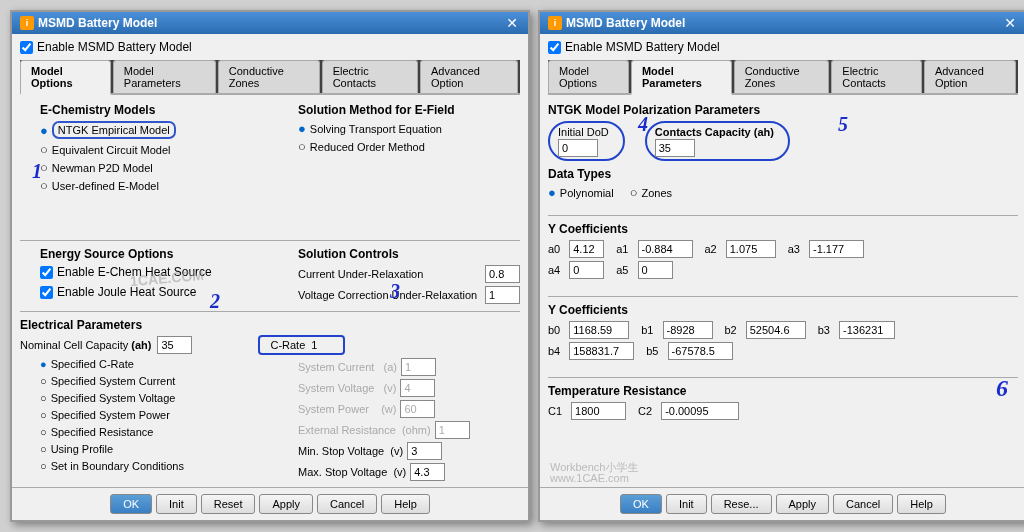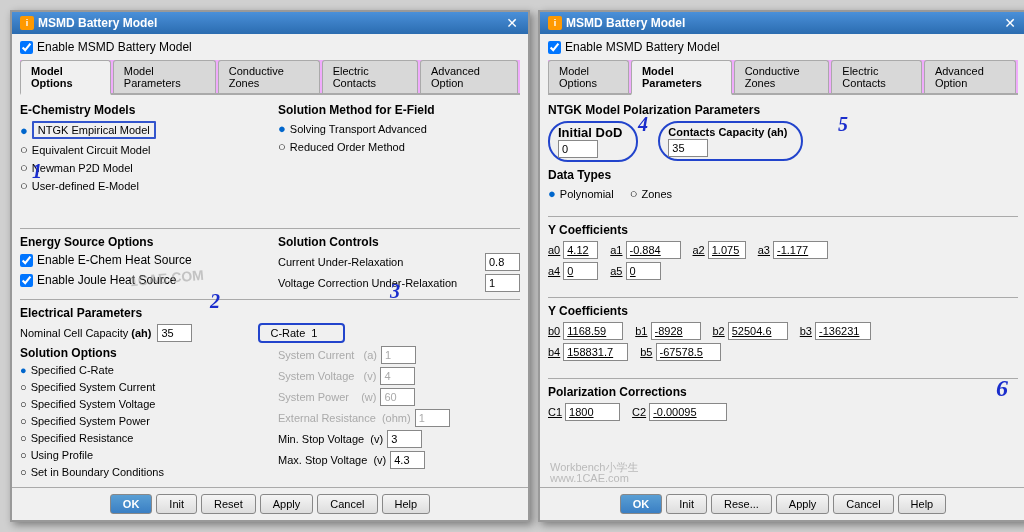--- a/index.html
+++ b/index.html
@@ -86,21 +86,21 @@
       align-items: center;
       gap: 4px;
       margin-bottom: 6px;
       font-size: 12px;
     }
 
     .tab-bar {
       display: flex;
       border-bottom: 2px solid #aaa;
       margin-bottom: 8px;
-      background: #f0abfc;
+      background: #404040;
     }
 
     .tab {
       padding: 4px 10px;
       border: 1px solid #aaa;
       border-bottom: none;
       background: #d8d8d8;
       cursor: pointer;
       font-size: 11px;
       margin-right: 2px;
@@ -125,20 +125,21 @@
       color: #000;
     }
 
     .two-col {
       display: flex;
       gap: 16px;
     }
 
     .col {
       flex: 1;
+      margin-left: 20px;
     }
 
     .radio-item {
       display: flex;
       align-items: center;
       gap: 4px;
       margin-bottom: 3px;
       font-size: 11px;
     }
 
@@ -179,41 +180,40 @@
       background: linear-gradient(to bottom, #f5f5f5, #ddd);
       cursor: pointer;
       font-size: 11px;
       border-radius: 3px;
       min-width: 40px;
     }
 
     .btn-ok {
       background: linear-gradient(to bottom, #5a9fd4, #3a7fc4);
       color: white;
-      font-weight: bold;
+      font-weight: normal;
     }
 
     .solution-opts {
       display: flex;
       flex-direction: column;
       gap: 2px;
     }
 
     .coeff-row {
       display: flex;
       gap: 12px;
       margin-bottom: 3px;
       font-size: 11px;
     }
 
     .coeff-item {
       display: flex;
       align-items: center;
-      gap: 3px;
-      text-decoration: underline;
+      gap: 9px;
     }
 
     .main-wrapper {
       display: flex;
       gap: 8px;
       position: relative;
     }
   </style>
 </head>
 <body>
@@ -242,42 +242,42 @@
         <div class="tab">Electric Contacts</div>
         <div class="tab">Advanced Option</div>
       </div>
 
       <div class="two-col" style="flex:1; overflow:hidden;">
         <div class="col">
           <div class="section-title">E-Chemistry Models</div>
           <div style="position:relative; display:inline-block;">
             <div class="radio-item">
               <span style="color:#0066cc; font-size:13px;">●</span>
-              <span style="border:2px solid #3355cc; border-radius:1px; padding:1px 4px; font-size:11px;">NTGK Empirical Model</span>
+              <span style="border:2px solid #3355cc; border-radius:7px; padding:1px 4px; font-size:11px;">NTGK Empirical Model</span>
             </div>
           </div>
           <div class="radio-item">
             <span style="font-size:13px;">○</span>
             <span>Equivalent Circuit Model</span>
           </div>
           <div class="radio-item">
             <span style="font-size:13px;">○</span>
             <span>Newman P2D Model</span>
           </div>
           <div class="radio-item">
             <span style="font-size:13px;">○</span>
             <span>User-defined E-Model</span>
           </div>
         </div>
 
         <div class="col">
           <div class="section-title">Solution Method for E-Field</div>
           <div class="radio-item">
             <span style="color:#0066cc; font-size:13px;">●</span>
-            <span>Solving Transport Advanced</span>
+            <span>Solving Transport Equation</span>
           </div>
           <div class="radio-item">
             <span style="font-size:13px;">○</span>
             <span>Reduced Order Method</span>
           </div>
         </div>
       </div>
 
       <hr class="divider">
 
@@ -316,21 +316,20 @@
           <span style="margin-left:60px;">
             <span style="border:2px solid #2244cc; border-radius:4px; padding:2px 10px; font-size:11px;">
               C-Rate <input type="text" class="input-sm" value="1" style="border: none; width: 25px; font-size: 11px; background: transparent;">
             </span>
           </span>
         </div>
       </div>
 
       <div class="two-col">
         <div class="col">
-          <div class="section-title">Solution Options</div>
           <div class="solution-opts">
             <div class="radio-item">
                 <span style="color:#0066cc;">●</span>
                 <span>Specified C-Rate</span>
               </div>
             <div class="radio-item">
                 <span>○</span>
                 <span>Specified System Current</span>
               </div>
             <div class="radio-item">
@@ -416,21 +415,21 @@
         <div class="tab">Electric Contacts</div>
         <div class="tab">Advanced Option</div>
       </div>
 
       <div class="section-title">NTGK Model Polarization Parameters</div>
 
       <div style="display:flex; gap:20px; margin-bottom:6px; position:relative;">
 
         <div style="position:relative;">
           <div style="border:2px solid #2244cc; border-radius:20px; padding:2px 14px 2px 8px; display:inline-block;">
-            <span style="font-size:13px; font-weight:bold;">Initial DoD</span><br>
+            <span style="font-size:11px; font-weight:normal;">Initial DoD</span><br>
             <input type="text" style="width: 40px; border: 1px solid rgb(136, 136, 136); font-size: 11px; height: 18px;" value="0">
           </div>
         </div>
 
         <span style="position:absolute; left:90px; top:-8px; color:#1a2dcc; font-size:20px; font-weight:bold; font-style:italic; font-family:'Times New Roman',serif;">4</span>
 
         <div style="position:relative;">
           <div style="border:2px solid #2244cc; border-radius:20px; padding:2px 14px 2px 8px; display:inline-block;">
             <span style="font-size:11px; font-weight:bold;">Contacts Capacity (ah)</span><br>
             <input type="text" style="width: 40px; border: 1px solid rgb(136, 136, 136); font-size: 11px; height: 18px;" value="35">
@@ -462,21 +461,21 @@
           <div class="coeff-item">
             <span>a0</span>
             <input type="text" class="input-sm" value="4.12" style="">
           </div>
           <div class="coeff-item">
             <span>a1</span>
             <input type="text" style="width: 55px;" value="-0.884">
           </div>
           <div class="coeff-item">
             <span>a2</span>
-            <input type="text" style="width: 38px;" value="1.075">
+            <input type="text" style="width: 50px;" value="1.075">
           </div>
           <div class="coeff-item">
             <span>a3</span>
             <input type="text" style="width: 55px;" value="-1.177">
           </div>
         </div>
         <div class="coeff-row">
           <div class="coeff-item">
             <span>a4</span>
             <input type="text" class="input-sm" value="0" style="">
@@ -518,21 +517,21 @@
           <div class="coeff-item">
             <span>b5</span>
             <input type="text" style="width: 65px;" value="-67578.5">
           </div>
         </div>
       </div>
 
       <hr class="divider">
 
       <div class="section">
-        <div class="section-title">Polarization Corrections</div>
+        <div class="section-title">Temperature Resistance</div>
         <div class="coeff-row">
           <div class="coeff-item">
             <span>C1</span>
             <input type="text" style="width: 55px;" value="1800">
           </div>
           <div class="coeff-item">
             <span>C2</span>
             <input type="text" style="width: 78px;" value="-0.00095">
           </div>
         </div>

